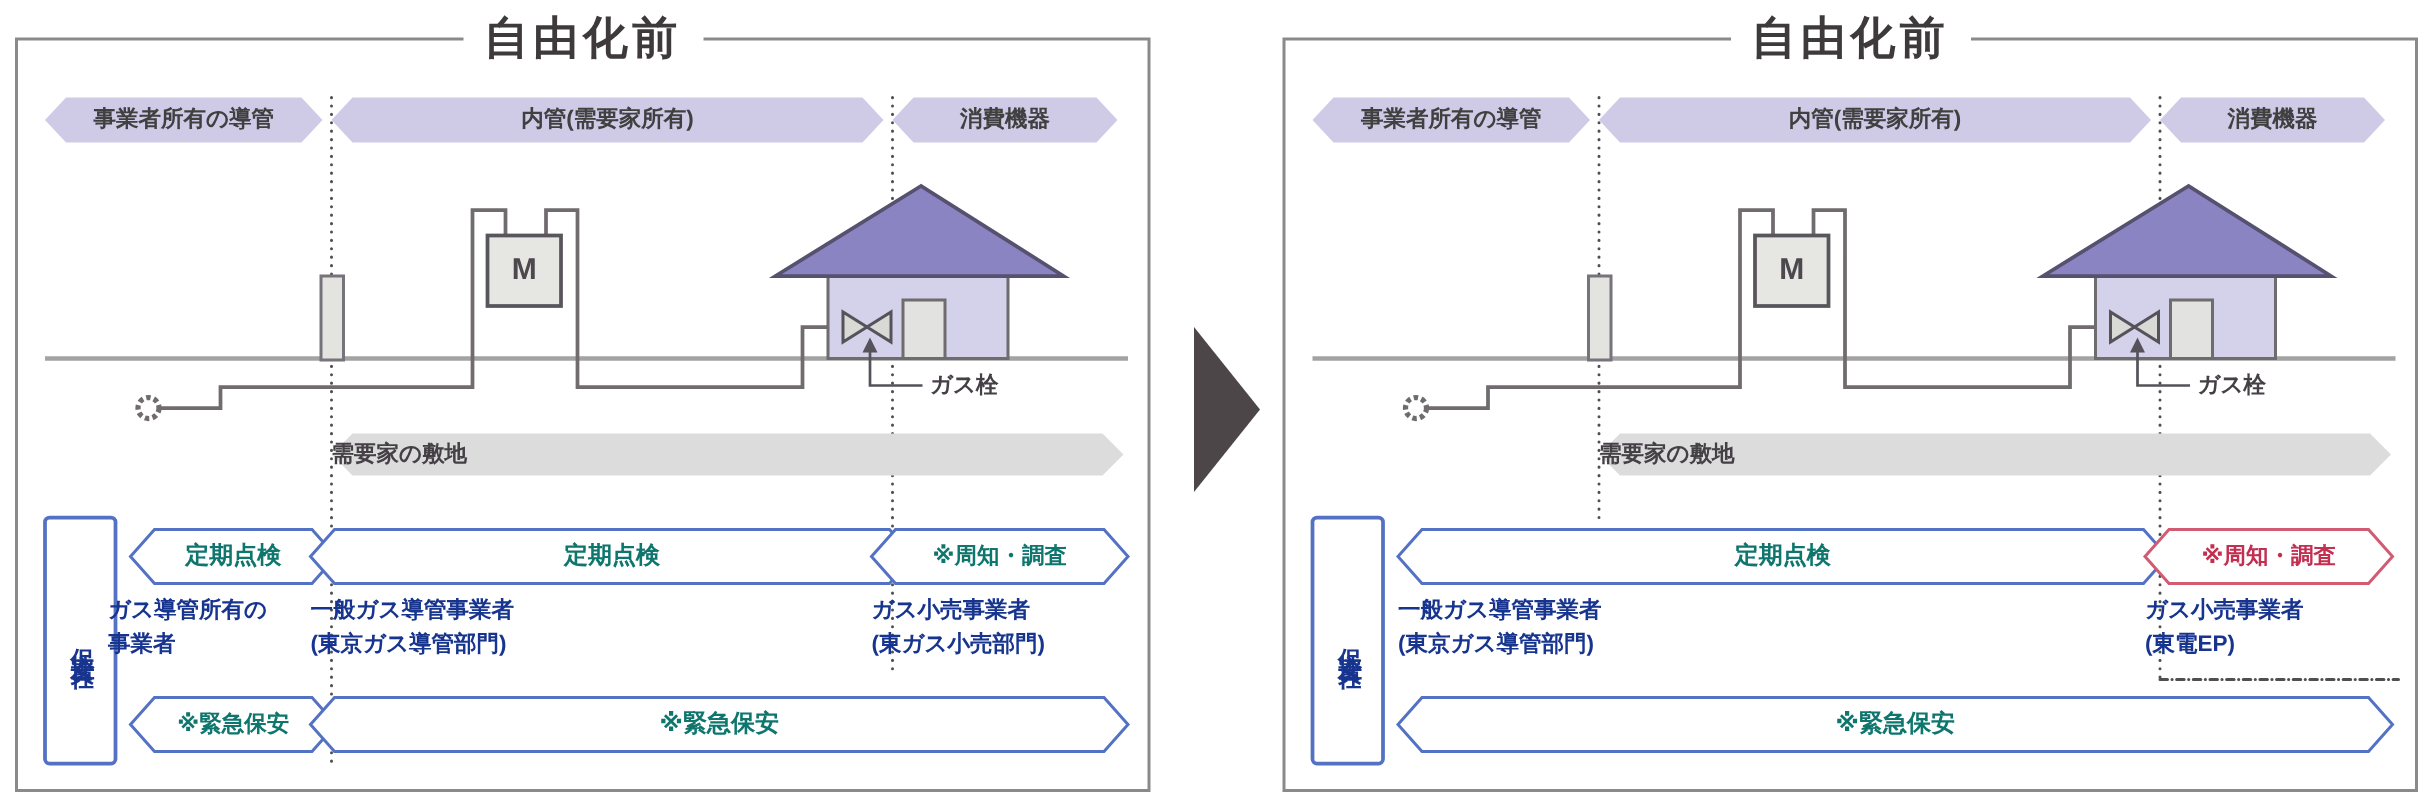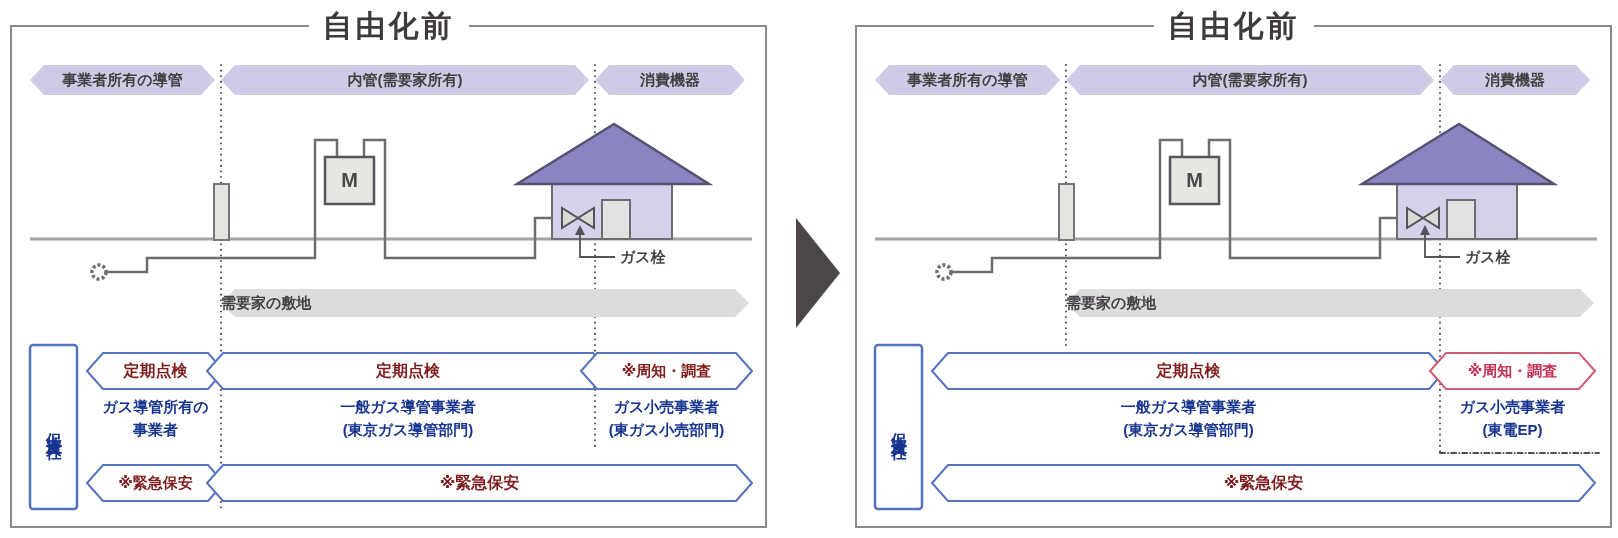--- a/index.html
+++ b/index.html
@@ -6,24 +6,24 @@
   .stage{position:relative;width:1618px;height:538px;background:#ffffff;overflow:hidden;
          font-family:"Liberation Sans","DejaVu Sans",sans-serif;}
   .panel{position:absolute;top:25px;width:757px;height:503px;border:2px solid #8a8a8a;
          background:#fff;box-sizing:border-box;}
   .panel-title{position:absolute;top:-21px;left:50%;transform:translateX(-50%);
          background:#fff;padding:0 14px;font-size:30px;font-weight:bold;color:#3e3a3b;
          letter-spacing:3px;white-space:nowrap;line-height:40px;}
   .lay{position:absolute;box-sizing:border-box;}
   .ztxt{font-size:15px;font-weight:bold;color:#404040;text-align:center;line-height:30px;}
   .graytxt{font-size:15px;font-weight:bold;color:#454046;line-height:28px;}
-  .bluetxt{font-size:16px;font-weight:bold;color:#7f1d1d;text-align:center;line-height:36px;white-space:nowrap;}
+  .bluetxt{font-size:16px;font-weight:bold;color:#0f766e;text-align:center;line-height:36px;white-space:nowrap;}
   .bluetxt.small{font-size:15px;}
   .redtxt{color:#c22f50;}
-  .optxt{font-size:15px;font-weight:bold;color:#17358f;text-align:center;line-height:23px;white-space:nowrap;}
+  .optxt{font-size:15px;font-weight:bold;color:#17358f;line-height:23px;white-space:nowrap;}
   .mtxt{font-size:20px;font-weight:bold;color:#4c484d;text-align:center;line-height:47px;}
   .gastap{font-size:15px;font-weight:bold;color:#454046;line-height:18px;white-space:nowrap;}
   .safety{display:flex;align-items:center;justify-content:center;
           writing-mode:vertical-rl;text-orientation:upright;
           font-size:16px;font-weight:bold;color:#17358f;letter-spacing:4px;}
   .mid-arrow{position:absolute;left:796px;top:218px;width:0;height:0;
           border-top:55px solid transparent;border-bottom:55px solid transparent;
           border-left:44px solid #4c4648;}
   svg{position:absolute;left:0;top:0;}
 </style>

